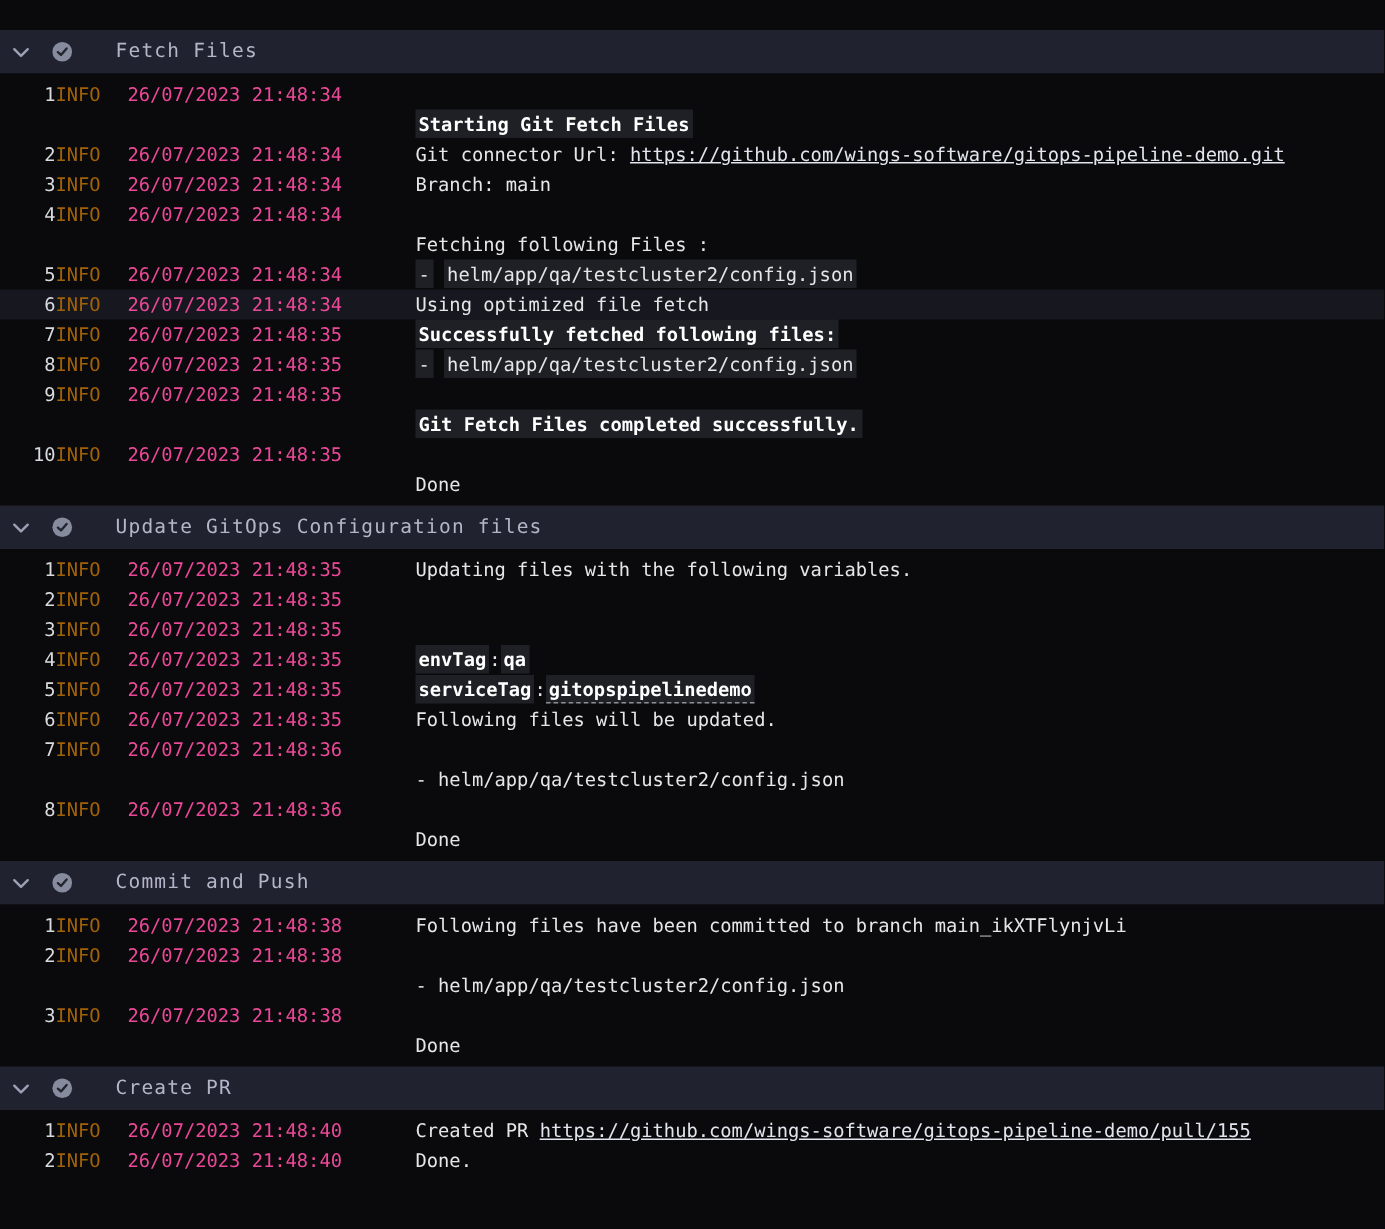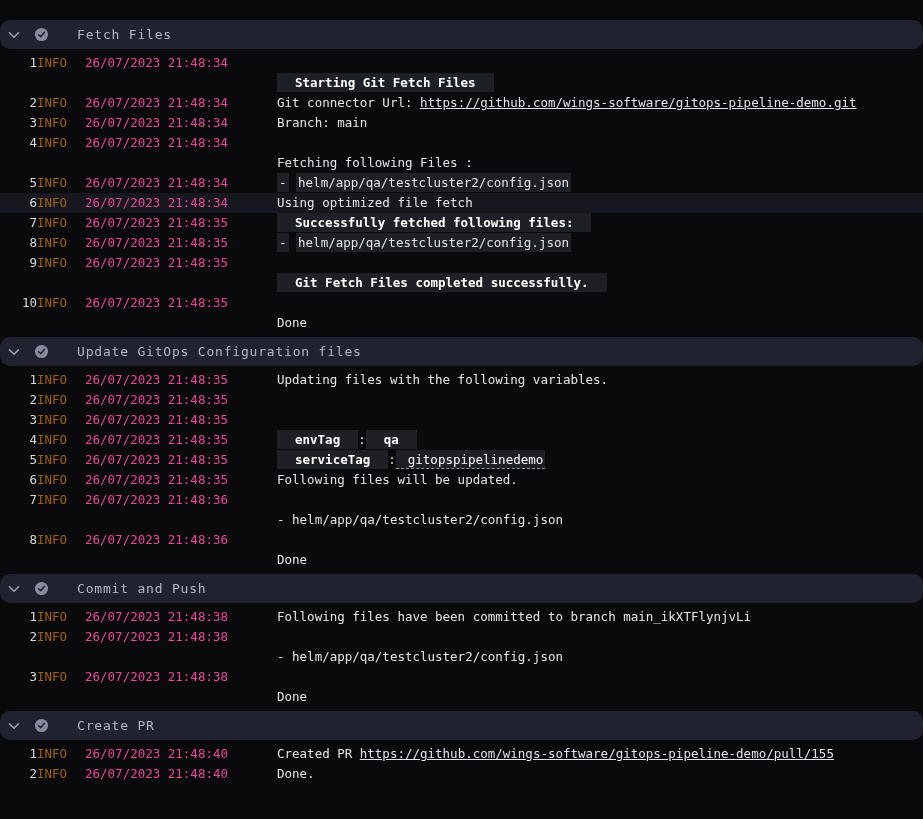--- a/index.html
+++ b/index.html
@@ -6,37 +6,36 @@
   .console{
     position:relative;width:923px;height:819px;overflow:hidden;
     background:#0a0a0c;color:#e6e6e8;
     font-family:"DejaVu Sans Mono","Liberation Mono",monospace;
     font-size:12.5px;
   }
   .top-strip{height:20px;background:#0a0a0c;}
   .sec-header{
     height:29px;background:#212230;display:flex;align-items:center;
     cursor:pointer;
-    border-radius:10px;
   }
   .chevron{margin-left:6px;width:16px;height:16px;flex:none;display:flex;align-items:center;}
   .status{margin-left:12px;width:15px;height:15px;flex:none;display:flex;align-items:center;}
   .sec-title{margin-left:28px;color:#b4b6c8;font-size:13px;letter-spacing:0.8px;white-space:pre;}
   .log-block{padding:4px 0;background:#0a0a0c;}
   .entry{display:flex;}
   .entry.hl-row{background:#17181f;}
   .num{flex:none;width:37px;text-align:right;color:#d9dade;line-height:20px;white-space:pre;}
   .lvl{flex:none;width:48px;color:#a16207;line-height:20px;white-space:pre;}
   .time{flex:none;width:192px;color:#ec4899;line-height:20px;white-space:pre;}
   .msg{flex:1;min-width:0;}
   .msg-line{height:20px;line-height:20px;white-space:pre;}
-  .seg-b{font-weight:bold;color:#ffffff;background:#1f2025;padding:2px 18px;}
+  .seg-b{font-weight:bold;color:#ffffff;background:#1f2025;padding:2px 2px;}
   .seg-h{color:#e6e6e8;background:#1f2025;padding:2px 2px;}
   .seg-l{color:#e2e4ee;text-decoration:underline;cursor:pointer;}
-  .seg-bd{font-weight:normal;color:#ffffff;background:#1f2025;padding:2px 2px 1px 12px;border-bottom:1px dashed #8d8d95;}
+  .seg-bd{font-weight:bold;color:#ffffff;background:#1f2025;padding:2px 2px 1px 2px;border-bottom:1px dashed #8d8d95;}
 </style>
 </head>
 <body>
 
 <main class="console">
   <div class="top-strip"></div>
   <div id="sections-root">
   <section>
     <div class="sec-header">
       <span class="chevron">

